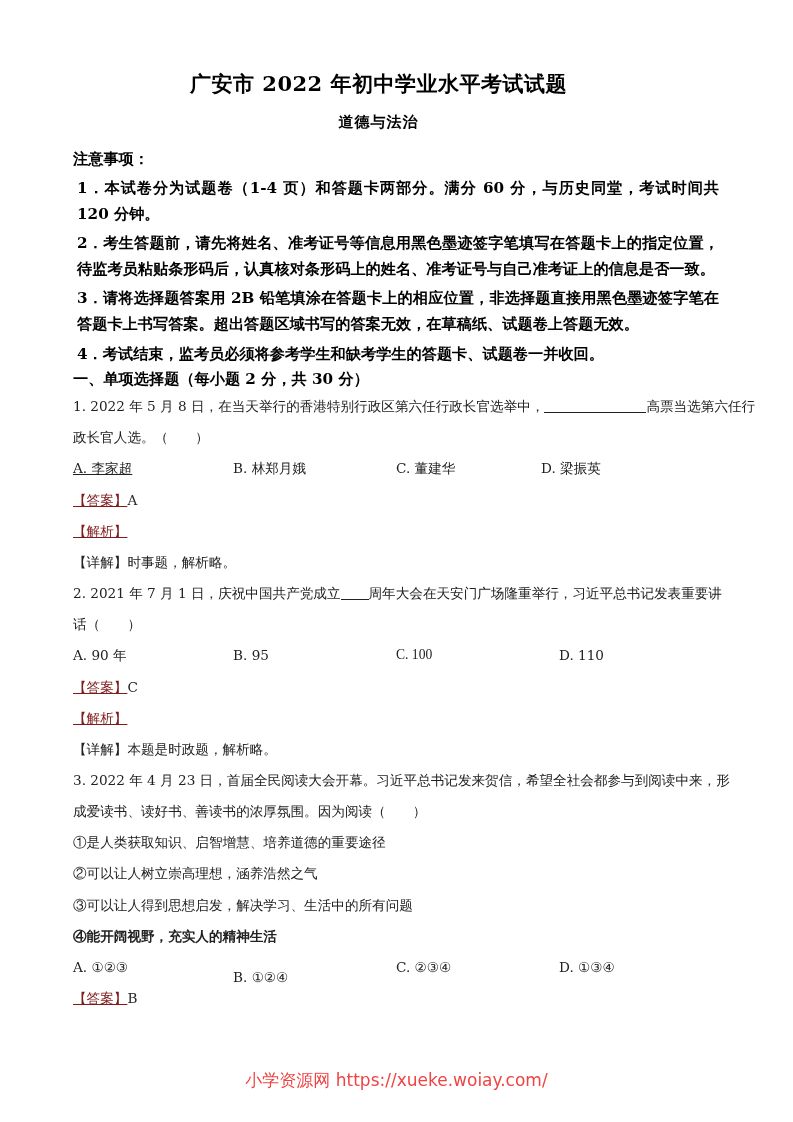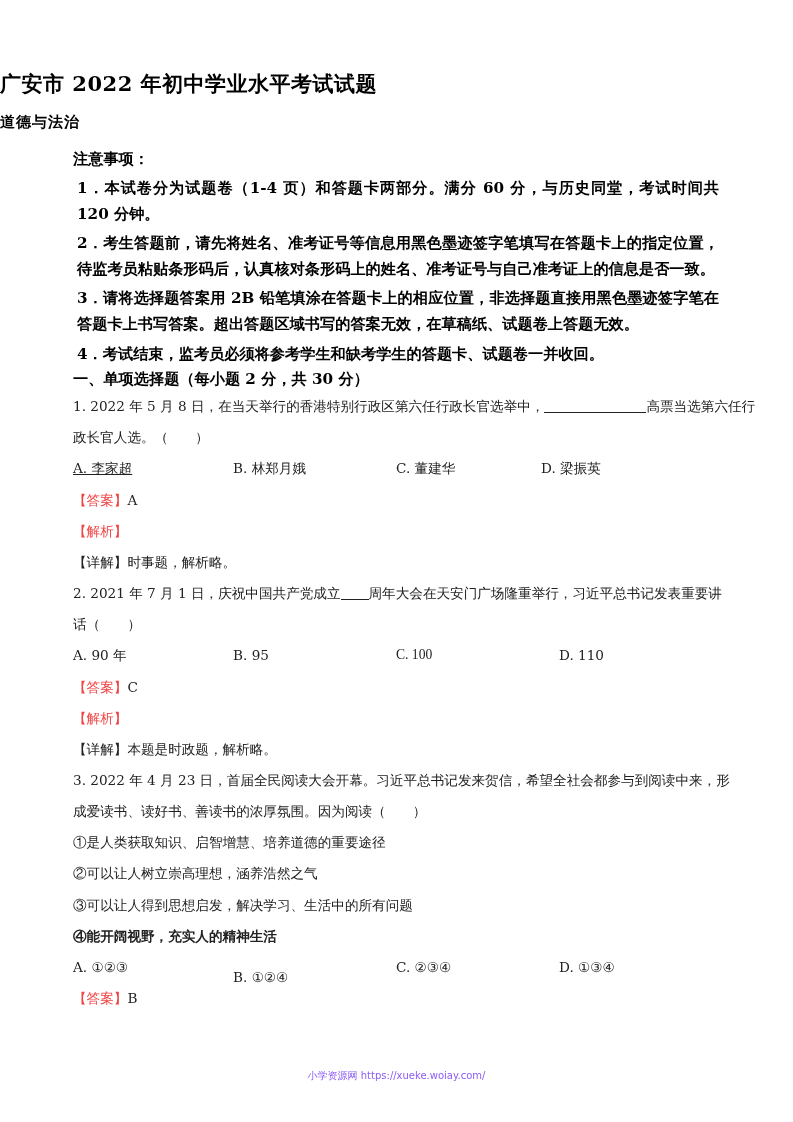--- a/index.html
+++ b/index.html
@@ -3,21 +3,21 @@
 <meta charset="utf-8">
 <style>
   html, body { margin: 0; padding: 0; background: #ffffff; }
   body {
     width: 793px; height: 1122px; position: relative; overflow: hidden;
     font-family: "DejaVu Serif", "Liberation Serif", serif;
     color: #111;
   }
   .page { position: absolute; left: 0; top: 0; width: 793px; height: 1122px; }
   .title {
-    position: absolute; left: 0; width: 757px; 
+    position: absolute; left: 0; width: 757px; text-align: center;
     font-weight: bold; color: #000;
   }
   .t1 { top: 70px; font-size: 21px; letter-spacing: 0.5px; }
   .t2 { top: 113px; font-size: 15px; letter-spacing: 1px; }
   .notice {
     position: absolute; left: 73px; width: 650px;
     font-weight: bold; font-size: 15.2px; line-height: 25.6px; color: #000;
   }
   .notice-head { top: 147px; }
   .notice-body { top: 172px; }
@@ -25,26 +25,26 @@
   .section { top: 367px; }
   .q {
     position: absolute; left: 73px; width: 652px;
     font-size: 13.6px; color: #222;
   }
   .line { position: absolute; left: 0; white-space: nowrap; }
   .blank-long { display: inline-block; width: 102px; border-bottom: 1px solid #222; height: 14px; vertical-align: -2px; }
   .blank-short { display: inline-block; width: 28px; border-bottom: 1.2px solid #222; height: 14px; vertical-align: -2px; }
   .opts { position: absolute; left: 0; width: 652px; height: 20px; }
   .opt { position: absolute; top: 0; white-space: nowrap; }
-  .lbl { color: #ef4444; }
+  .lbl { color: #7f1d1d; text-decoration: underline; }
   .ans { color: #222; }
   .footer {
     position: absolute; top: 1069px; left: 0; width: 793px; text-align: center;
     font-family: "DejaVu Sans", "Liberation Sans", sans-serif;
-    font-size: 10px; color: #8b5cf6;
+    font-size: 17px; color: #ef4444;
   }
 </style>
 </head>
 <body>
 
 <div class="page">
 
   <div class="title t1">广安市 2022 年初中学业水平考试试题</div>
   <div class="title t2">道德与法治</div>
 

